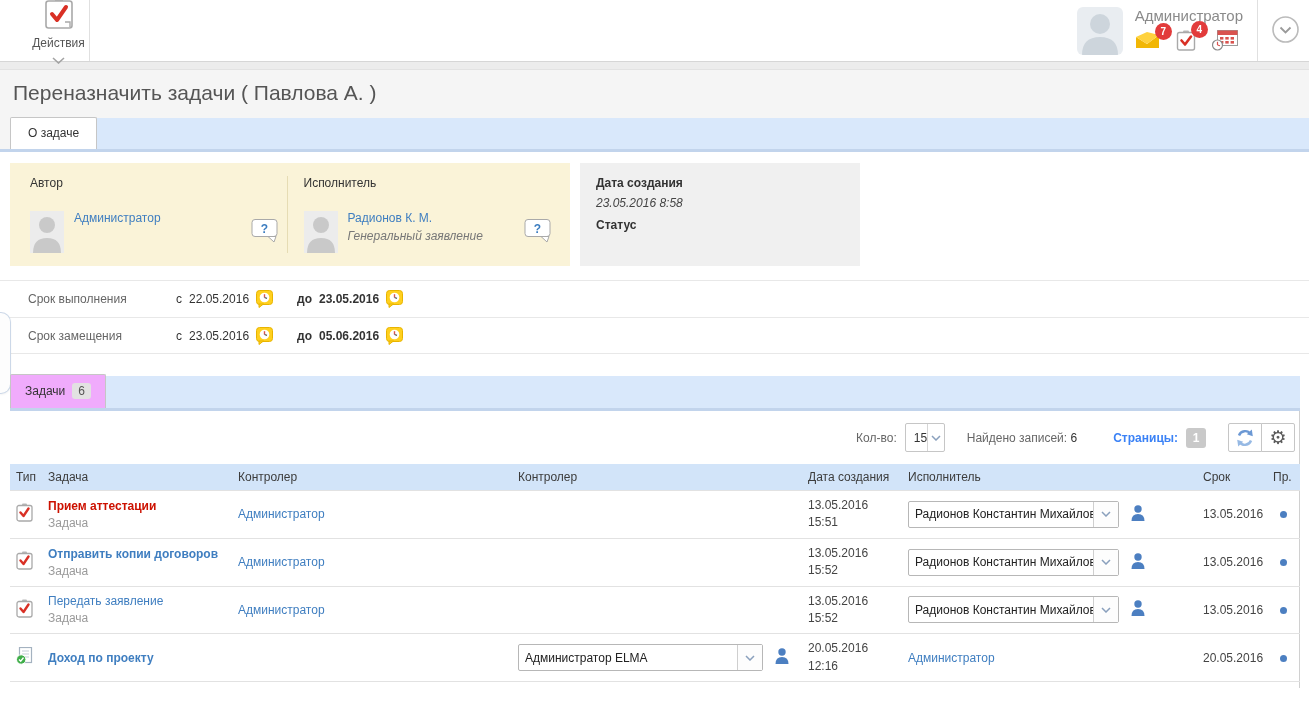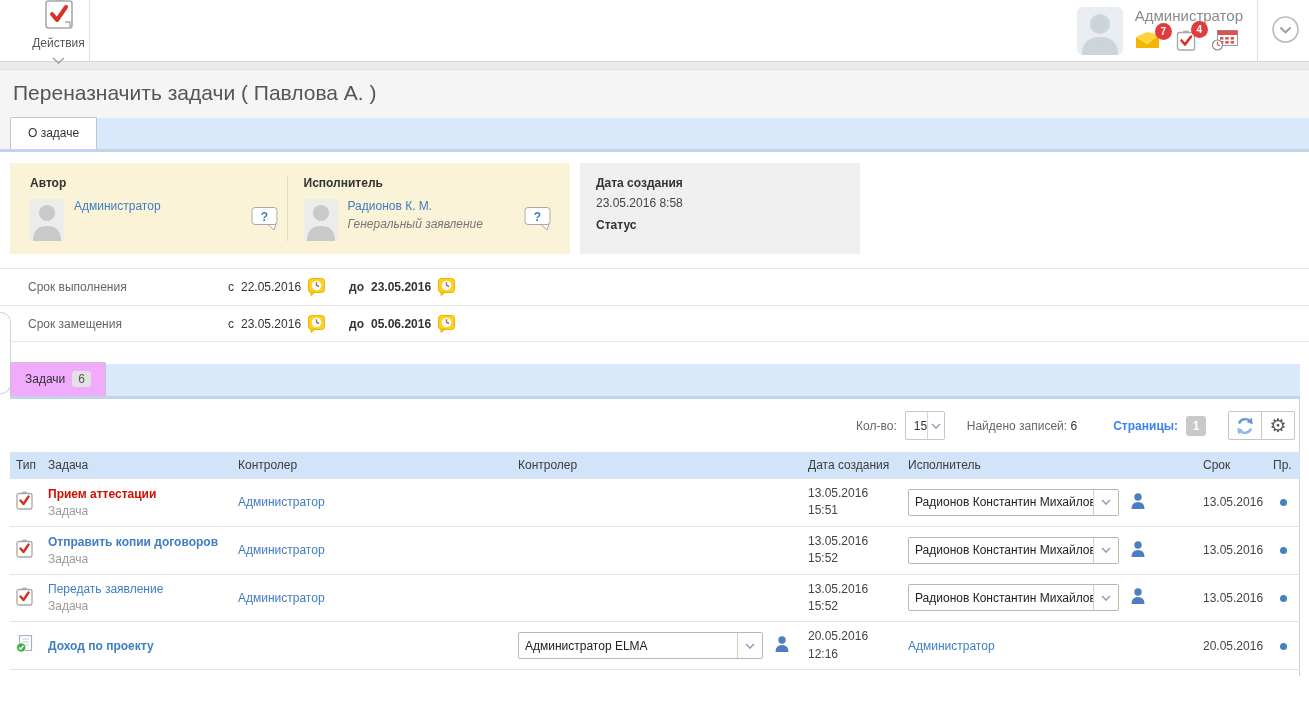--- a/index.html
+++ b/index.html
@@ -28,35 +28,35 @@
   .tabstrip { position:relative; height:31px; background:#f5f5f5; display:flex; align-items:flex-end; }
   .tabstrip .fill { position:absolute; left:0; right:0; top:0; bottom:0; margin-left:10px; background:#d9e8fb; border-top-left-radius:3px; }
   .tab-active { position:relative; z-index:2; margin-left:10px; background:#fff; border:1px solid #c6c6c6; border-bottom:none; padding:8px 17px 9px; color:#333; border-radius:2px 2px 0 0; cursor:default; display:flex; align-items:center; gap:6px; }
   .tab-underline { height:3px; background:#c2d4ec; }
 
   
   .panels { display:flex; gap:10px; margin:11px 10px 0; }
   .panel-yellow { width:560px; background:#faf3d8; display:flex; padding:13px 10px; }
   .panel-half { flex:1; display:flex; flex-direction:column; padding:0 8px 0 10px; }
   .panel-half + .panel-half { border-left:1px solid #e6dcb4; padding-left:16px; }
-  .panel-label { font-weight:bold; color:#333; margin-bottom:9px; }
+  .panel-label { font-weight:normal; color:#333; margin-bottom:21px; }
   .person-row { display:flex; align-items:flex-start; }
   .avatar-sm { width:34px; height:42px; background:#ececec; overflow:hidden; flex:0 0 auto; margin-right:10px; }
   .plink { color:#3f7ec0; cursor:pointer; }
   .pos { font-style:italic; color:#777; margin-top:4px; }
   .qmark { margin-left:auto; cursor:pointer; align-self:center; }
   .panel-gray { width:280px; background:#f0f0f0; padding:13px 16px; }
-  .panel-gray .val { margin:6px 0 8px; color:#444; }
+  .panel-gray .val { margin:6px 0 8px; color:#444;font-style:italic; }
   .status-row { display:flex; align-items:center; gap:6px; margin-top:6px; }
 
   
   .fields { margin:14px 0 0; }
   .frow { display:flex; align-items:center; min-height:37px; border-top:1px solid #e8e8e8; padding:2px 0; }
   .frow:last-child { border-bottom:1px solid #e8e8e8; }
-  .flabel { width:228px; padding-left:28px; color:#666; }
+  .flabel { width:176px; padding-left:28px; color:#666; }
   .fvalue { display:flex; align-items:center; gap:7px; color:#333; }
   .fvalue b { font-weight:bold; }
   .clockbtn { cursor:pointer; display:inline-flex; }
   .gap18 { width:10px; }
 
   
   .edge-handle { position:absolute; left:0; top:312px; width:11px; height:82px; background:#fdfdfd; border:1px solid #ccd8e8; border-left:none; border-radius:0 10px 10px 0; box-shadow:0 1px 2px rgba(0,0,0,.05); }
 
   
   .tasks-wrap { margin-top:22px; }

